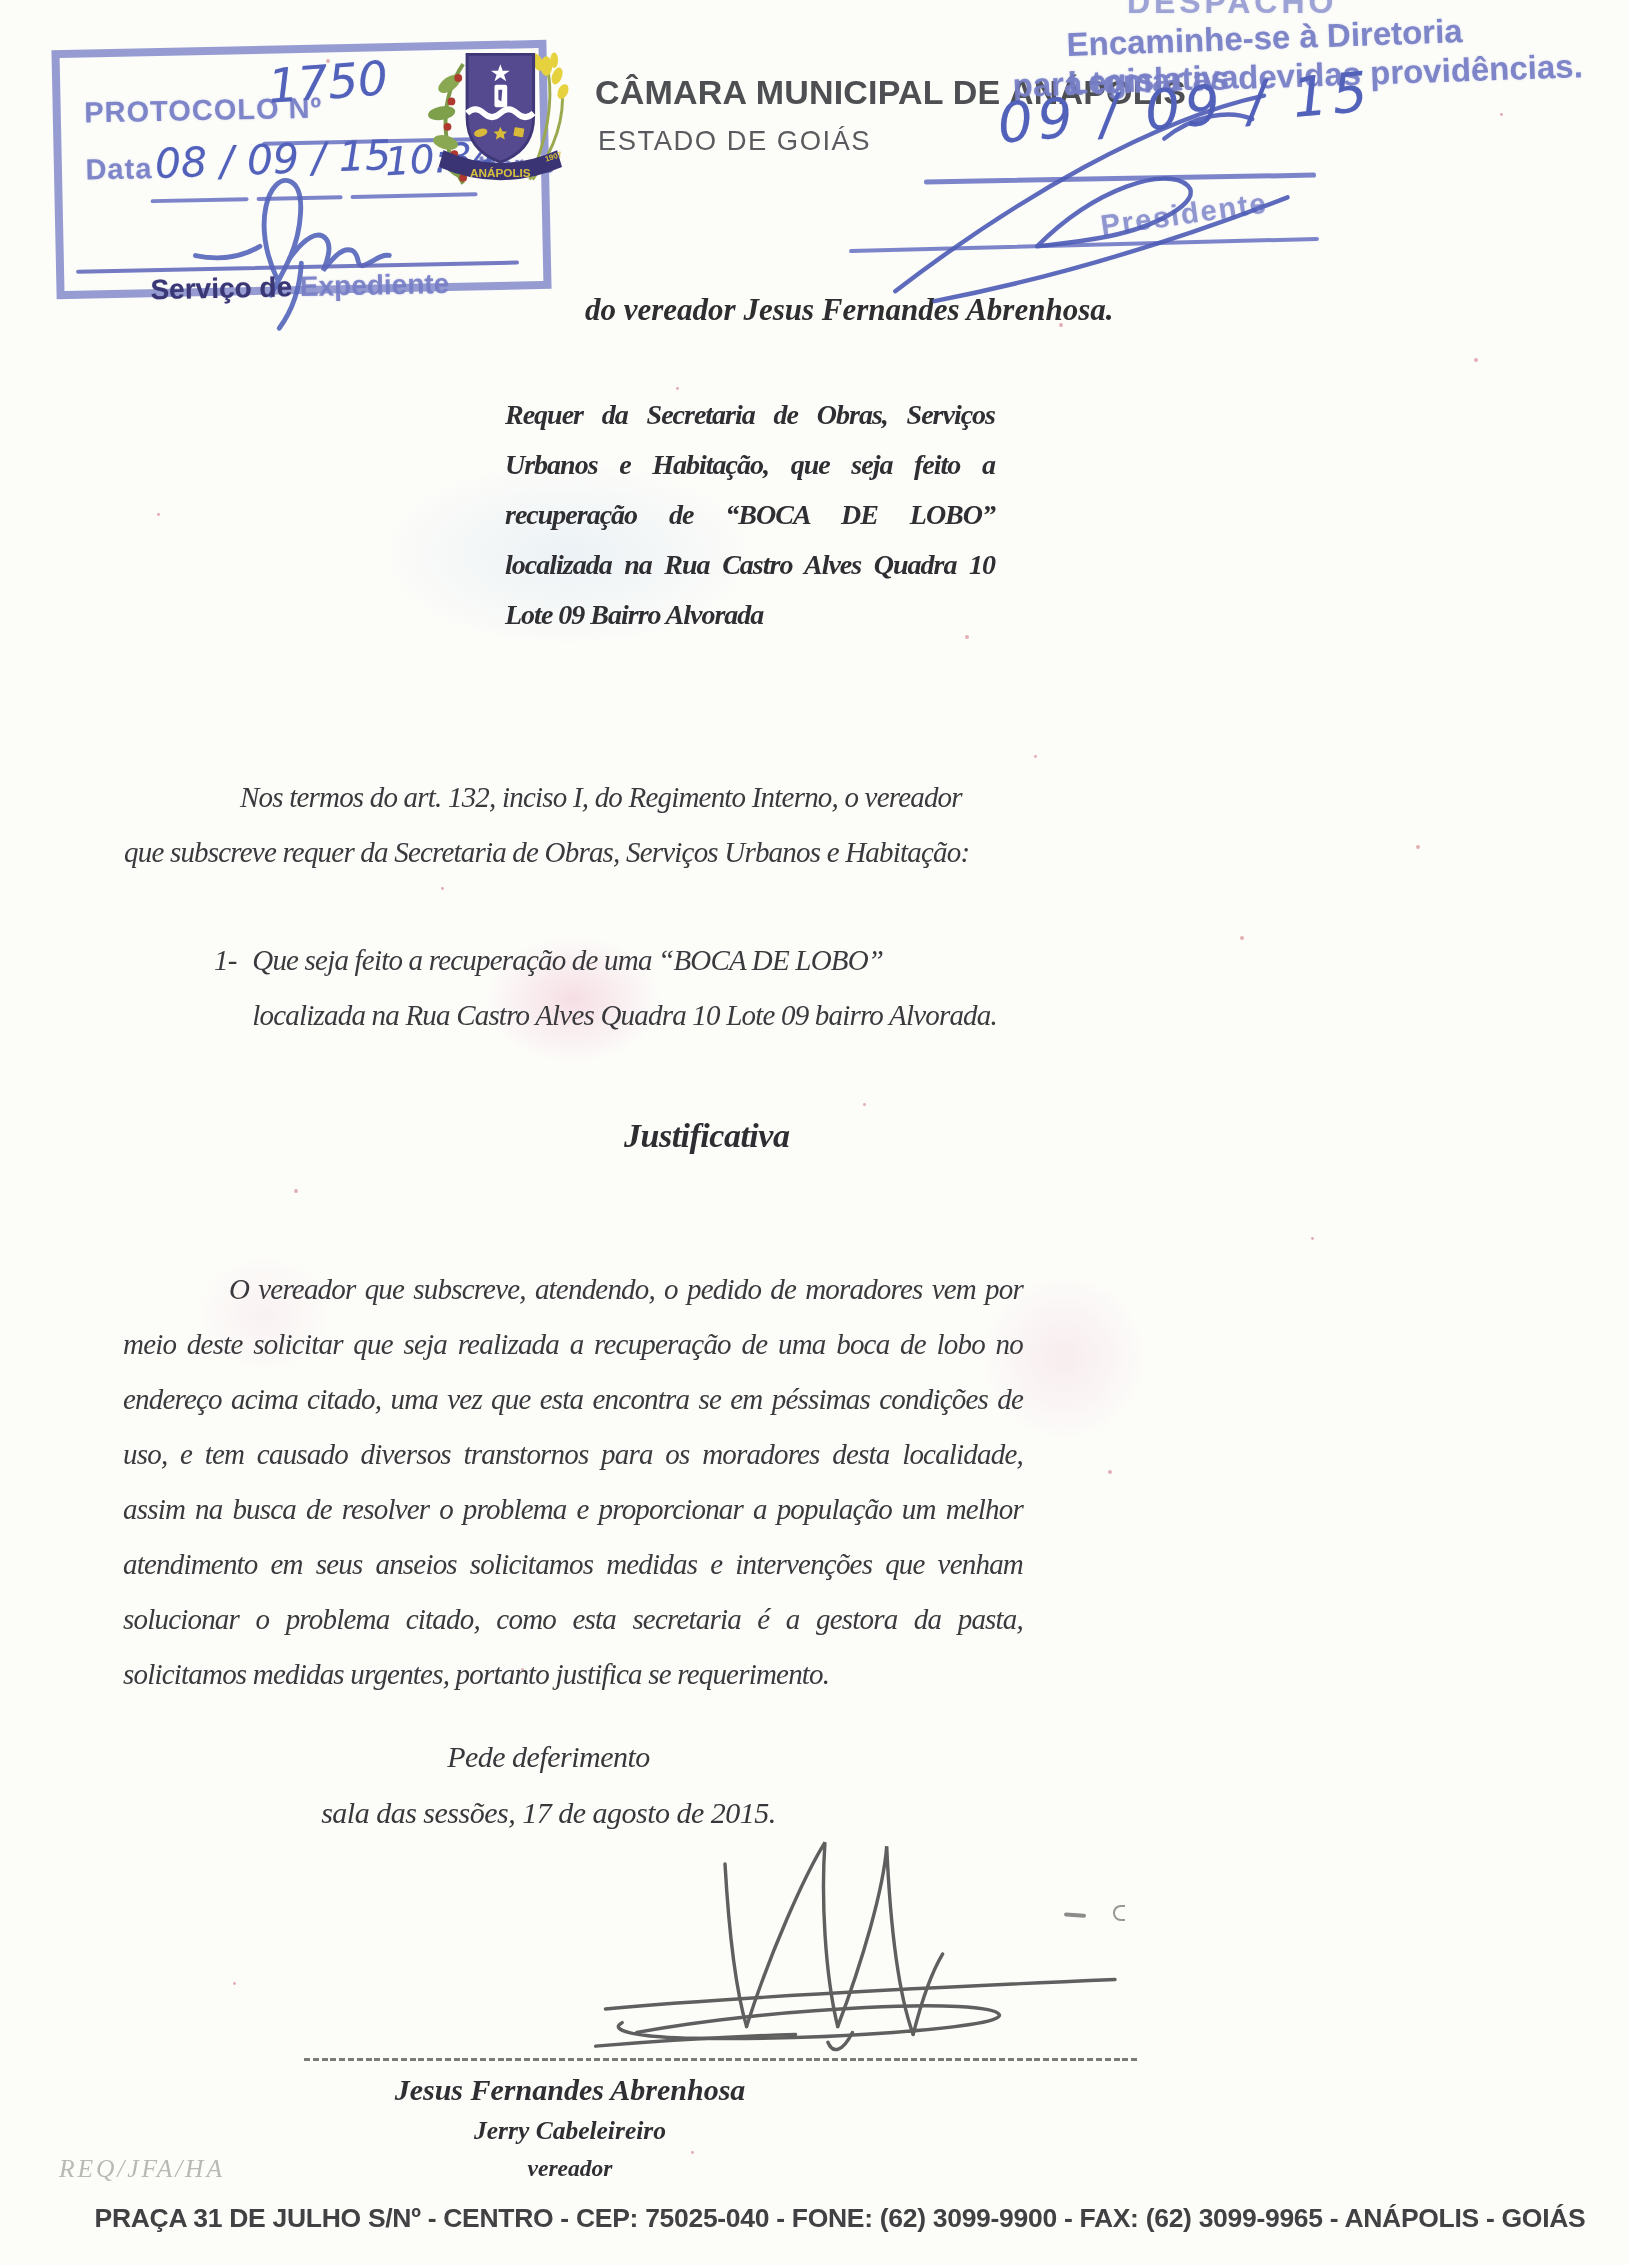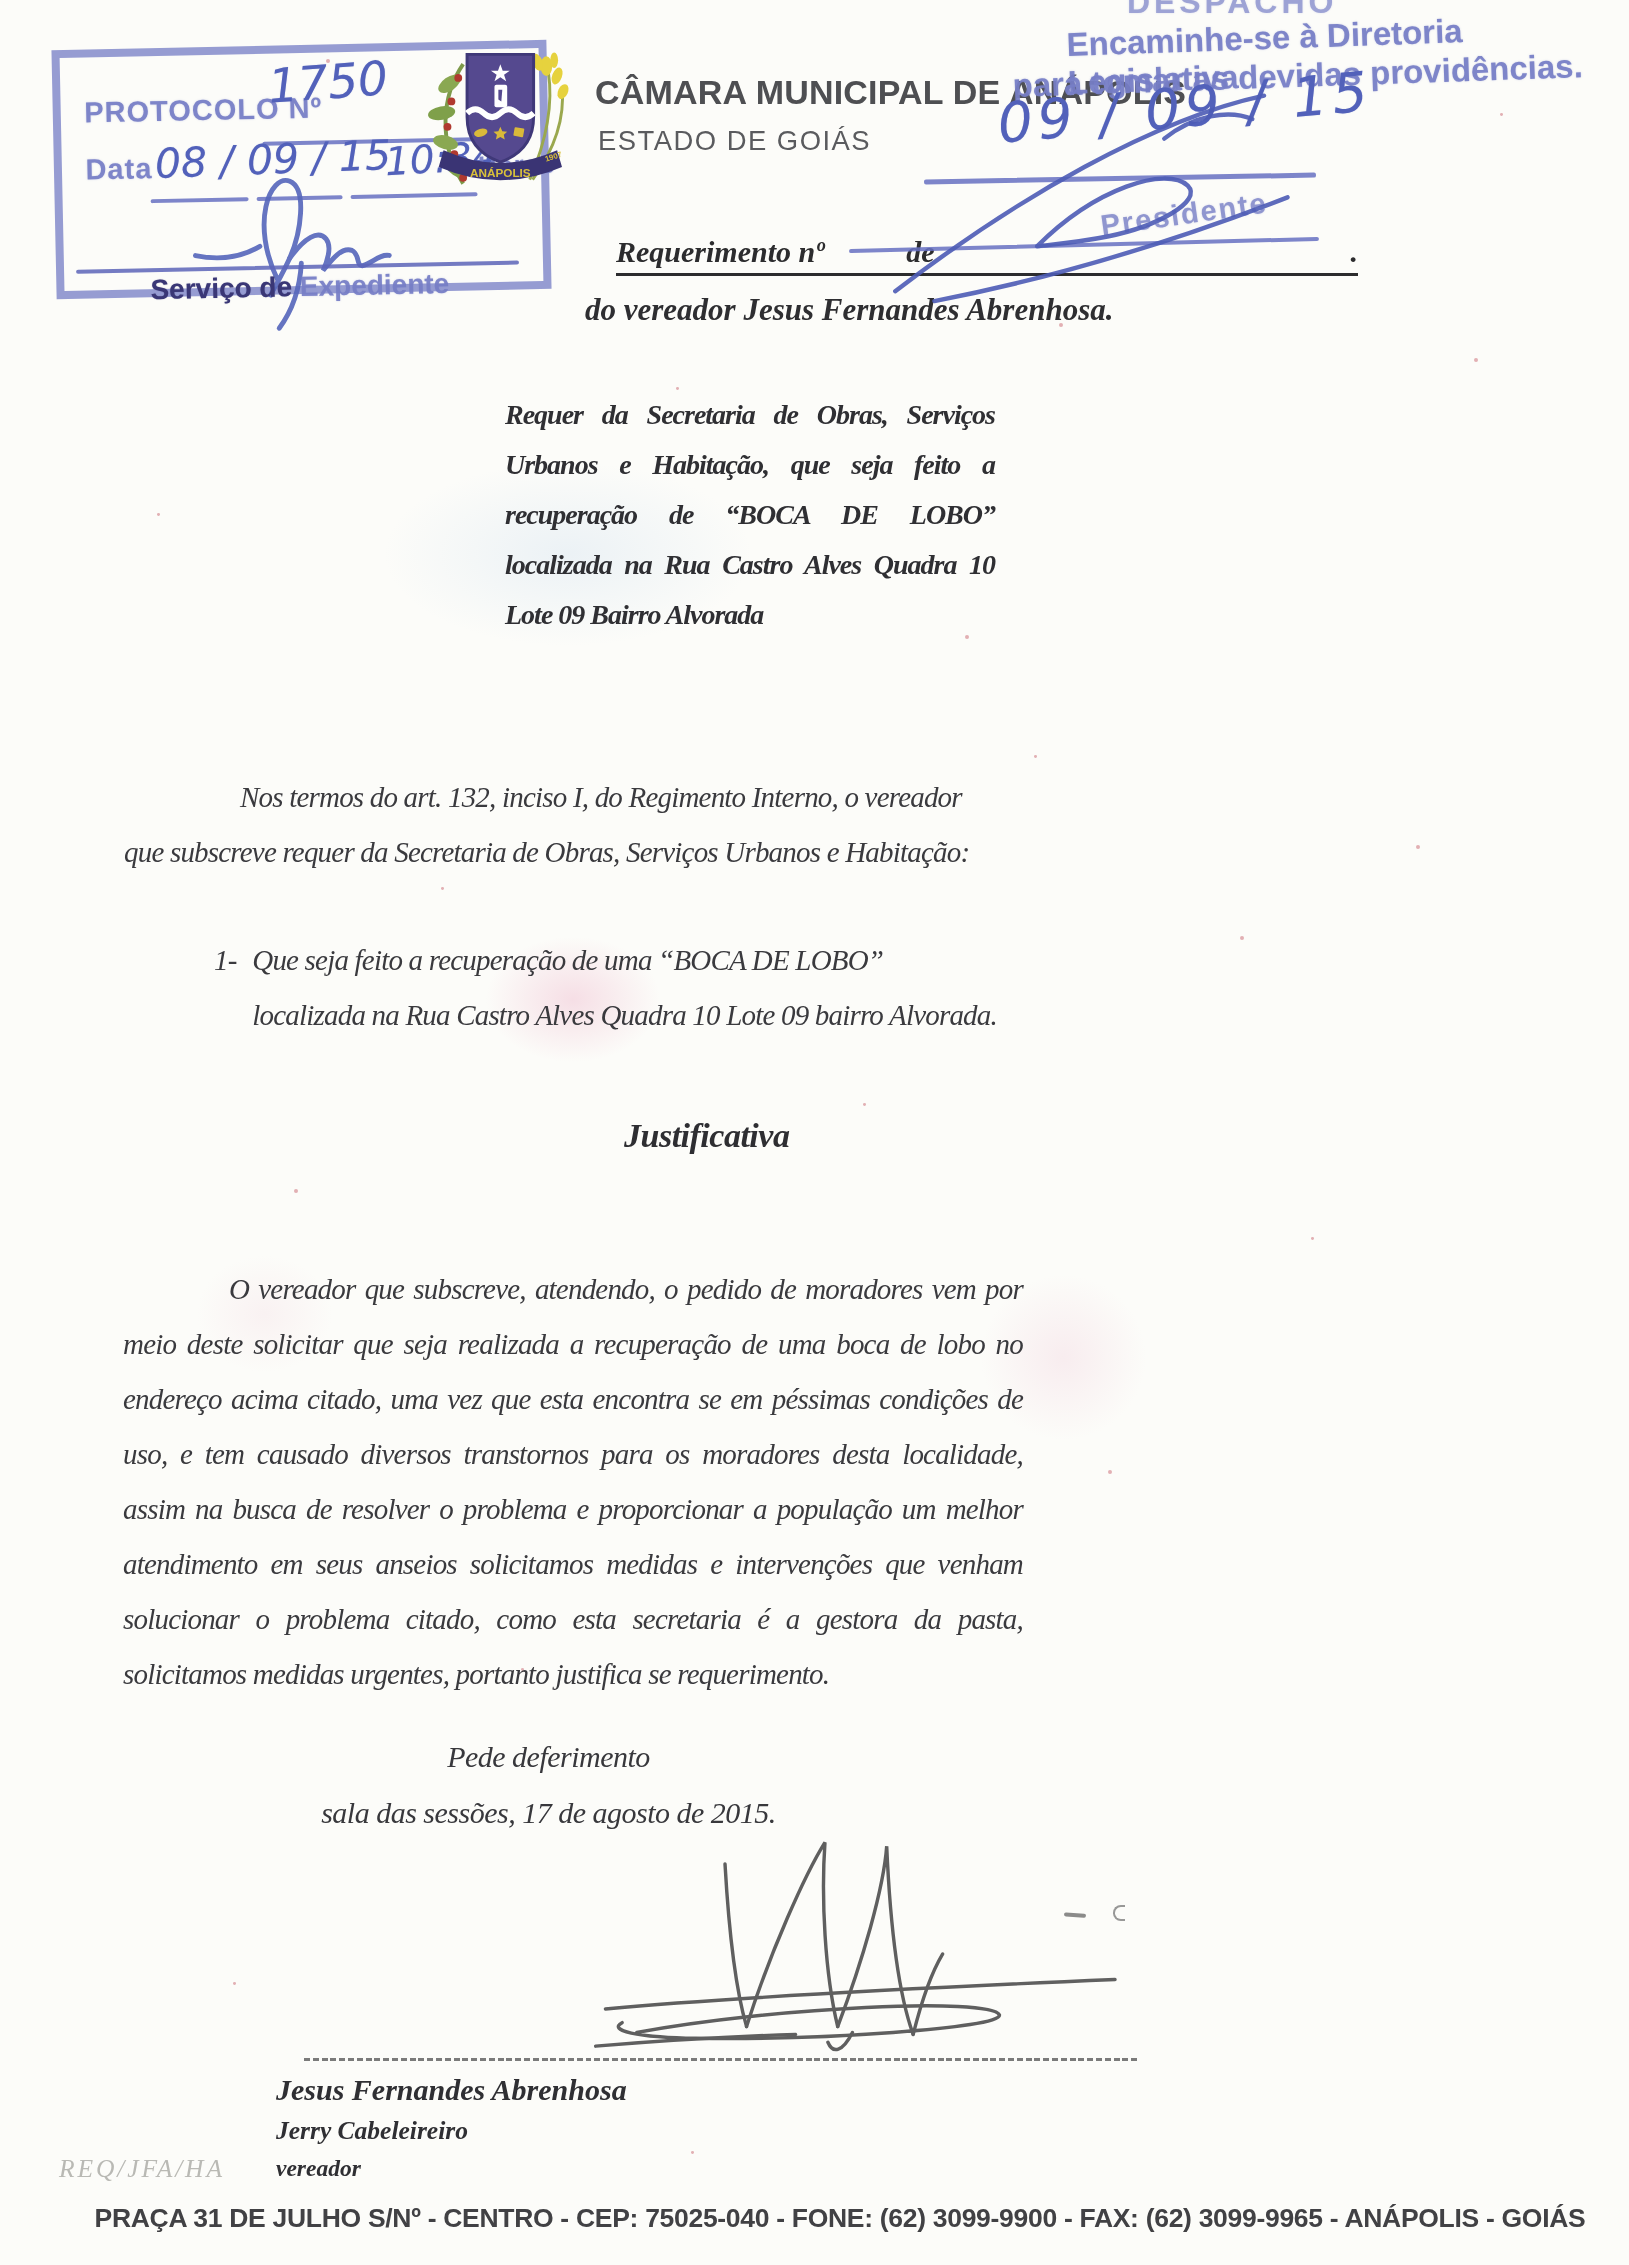--- a/index.html
+++ b/index.html
@@ -81,21 +81,21 @@
     position:absolute; left:235px; top:1729px; width:627px; text-align:center;
     font-style:italic; font-size:30px; line-height:56px; letter-spacing:-0.5px; color:#38383c;
   }
   
   .sig-dotline {
     position:absolute; left:304px; top:2058px; width:835px; height:2.9px;
     background:repeating-linear-gradient(90deg,#5a5a5a 0 5.9px, transparent 5.9px 8.8px);
     opacity:.8;
   }
   .sig-block {
-    position:absolute; left:276px; top:2068px; width:588px; text-align:left;
+    position:absolute; left:276px; top:2068px; width:588px; text-align:center;
     font-style:italic; font-weight:bold; color:#2f2f33;
   }
   .sig-name  { font-size:30px; line-height:43px; }
   .sig-alias { font-size:25.5px; line-height:39px; }
   .sig-role  { font-size:23.5px; line-height:37px; }
   
   .footer-ref {
     position:absolute; left:59px; top:2154px;
     font-style:italic; font-size:25.5px; letter-spacing:2.9px; color:#b9b9b4;
   }
@@ -200,27 +200,20 @@
     <rect x="104" y="103" width="10" height="9" rx="1" fill="#d9b93a" transform="rotate(10 109 107)"></rect>
 
     <path d="M32,126 Q90,152 148,126 L153,143 Q90,170 27,143 Z" fill="#3a3474"></path>
     <text x="90" y="153" text-anchor="middle" font-family="Liberation Sans, sans-serif" font-size="12" font-weight="bold" fill="#d9c03a">ANÁPOLIS</text>
     <text x="145" y="135" text-anchor="middle" font-family="Liberation Sans, sans-serif" font-size="8" font-weight="bold" fill="#d9c03a" transform="rotate(-18 145 135)">1907</text>
   </svg>
 
   <div class="org-name">CÂMARA MUNICIPAL DE ANÁPOLIS</div>
   <div class="org-state">ESTADO DE GOIÁS</div>
 
-  <div class="req-line">
-    <span>Requerimento nº</span>
-    <span class="sp1"></span>
-    <span>de</span>
-    <span class="sp2"></span>
-    <span>.</span>
-  </div>
   <div class="req-author">do vereador Jesus Fernandes Abrenhosa.</div>
 
   <div class="despacho-title stamp-text">DESPACHO</div>
   <div class="despacho-l1 stamp-text">Encaminhe-se à Diretoria Legislativa</div>
   <div class="despacho-l2 stamp-text">para tomar as devidas providências.</div>
   <div class="despacho-date hw">09 / 09 / 15</div>
   <div class="blue-line" style="left:924px;top:176px;width:392px;height:4.9px;transform:rotate(-1deg);"></div>
   <div class="role-presidente stamp-text">Presidente</div>
   <div class="blue-line" style="left:849px;top:243px;width:470px;height:3.9px;transform:rotate(-1.5deg);"></div>
   <svg style="left:841px;top:78px;" width="490" height="225" viewBox="0 0 500 230">

